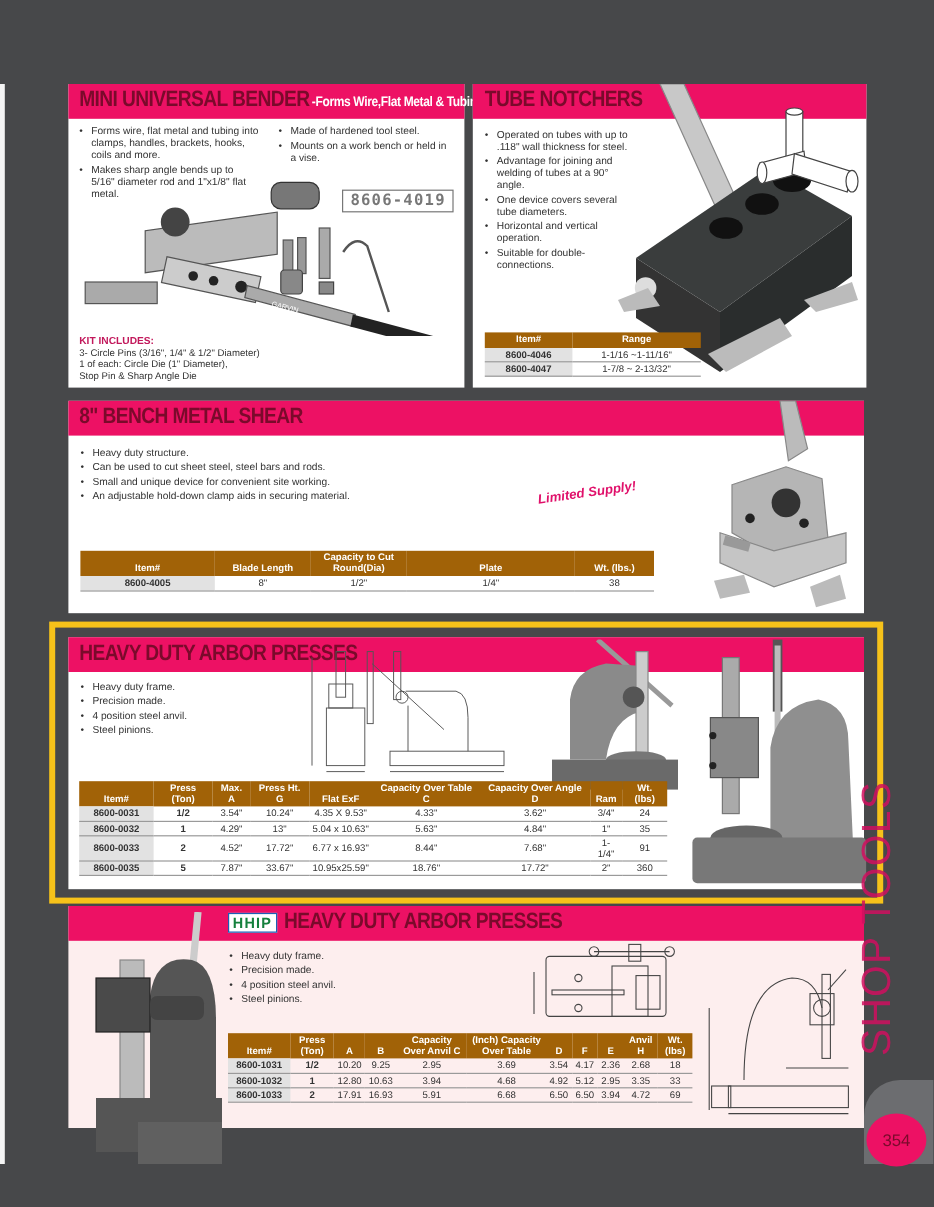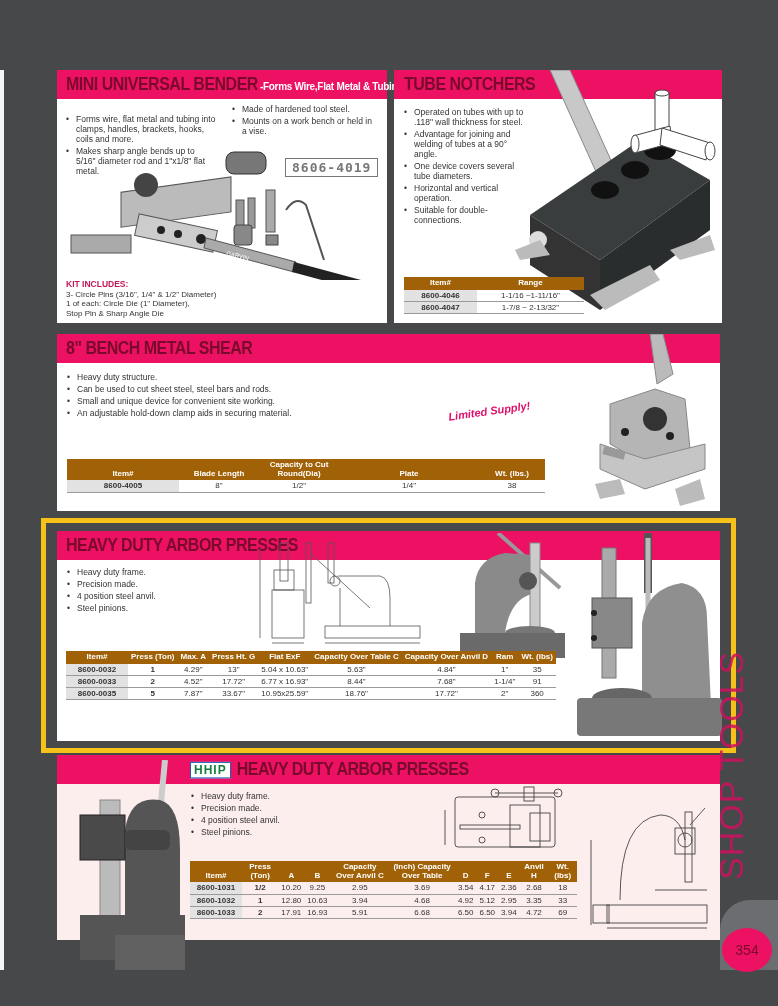--- a/index.html
+++ b/index.html
@@ -30,21 +30,21 @@
 </style>
 </head>
 <body>
 
 <div class="page-bg-left"></div>
 
 <div class="panel" style="left:57px; top:70px; width:330px; height:253px;"></div>
 <div class="banner" style="left:57px; top:70px; width:330px;">
   <div class="banner-title" style="left:9px;"><span>MINI UNIVERSAL BENDER</span><span class="banner-sub">-Forms Wire,Flat Metal &amp; Tubing</span></div>
 </div>
-<ul class="bullets" style="left:66px; top:104px; width:150px;margin-top:10px;">
+<ul class="bullets" style="left:66px; top:104px; width:150px;">
   <li>Forms wire, flat metal and tubing into clamps, handles, brackets, hooks, coils and more.</li>
   <li>Makes sharp angle bends up to 5/16" diameter rod and 1"x1/8" flat metal.</li>
 </ul>
 <ul class="bullets" style="left:232px; top:104px; width:145px;">
   <li>Made of hardened tool steel.</li>
   <li>Mounts on a work bench or held in a vise.</li>
 </ul>
 <div class="part-box" style="left:285px; top:158px;text-align:right;">8606-4019</div>
 <svg class="img" style="left:66px; top:140px;" width="310" height="140" viewBox="0 0 310 140">
   <rect x="5" y="95" width="60" height="18" fill="#aaa" stroke="#555"></rect>
@@ -215,26 +215,37 @@
 </svg>
 <table class="spec" style="left:66px; top:651px; width:490px;">
   <thead>
       <tr>
     <th style="width:62px;">Item#</th>
     <th>Press (Ton)</th>
     <th>Max. A</th>
     <th>Press Ht. G</th>
     <th>Flat ExF</th>
     <th>Capacity Over Table C</th>
-    <th>Capacity Over Anvil D</th>
+    <th>Capacity Over Angle D</th>
     <th>Ram</th>
     <th>Wt. (lbs)</th>
   </tr>
     </thead>
   <tbody>
+    <tr>
+      <td class="item">8600-0031</td>
+      <td class="bold">1/2</td>
+      <td>3.54"</td>
+      <td>10.24"</td>
+      <td>4.35 X 9.53"</td>
+      <td>4.33"</td>
+      <td>3.62"</td>
+      <td>3/4"</td>
+      <td>24</td>
+    </tr>
     <tr>
       <td class="item">8600-0032</td>
       <td class="bold">1</td>
       <td>4.29"</td>
       <td>13"</td>
       <td>5.04 x 10.63"</td>
       <td>5.63"</td>
       <td>4.84"</td>
       <td>1"</td>
       <td>35</td>

